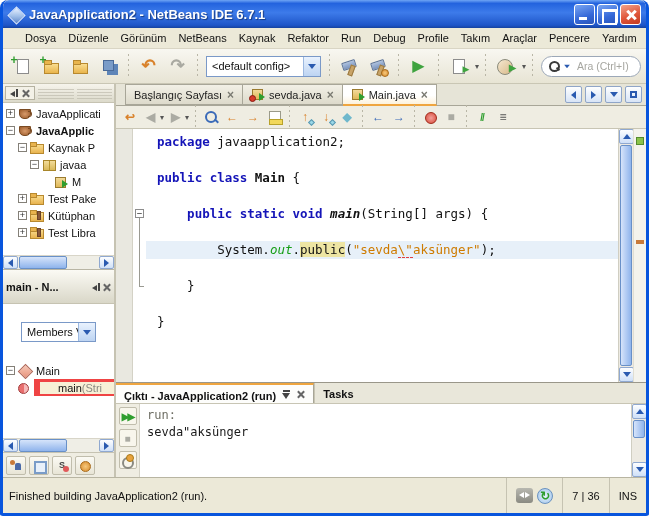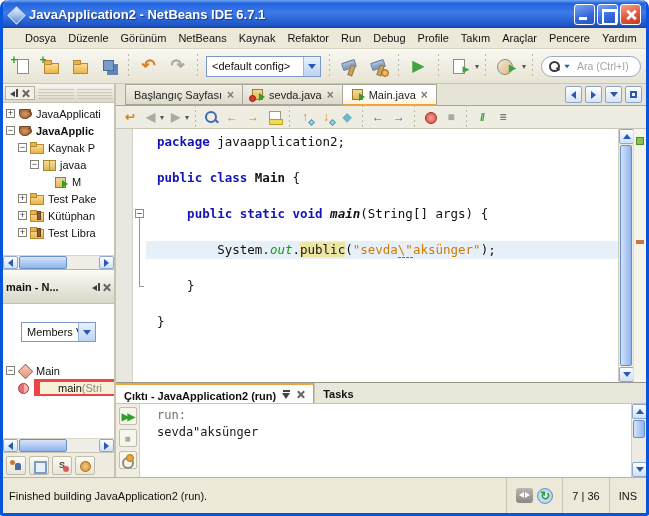--- a/index.html
+++ b/index.html
@@ -187,21 +187,21 @@
   .ot-min::after{content:"";position:absolute;left:0;top:3px;width:0;height:0;border-left:4.5px solid transparent;border-right:4.5px solid transparent;border-top:6px solid #444}
   .out-body{flex:1;display:flex;min-height:0}
   .out-toolbar{width:24px;flex:none;display:flex;flex-direction:column;align-items:center;gap:4px;padding-top:3px;
     background:#EFEDE2;border-right:1px solid #D4D2C6}
   .obtn{width:18px;height:18px;border:1px solid #C0BDAC;border-radius:2px;background:#F8F6EC;display:flex;align-items:center;justify-content:center;font-size:9px}
   .o-rerun{color:#2F9E2F;letter-spacing:-2px;font-size:10px;font-weight:bold}
   .o-stop{color:#ABABA3;font-size:10px}
   .o-ant{position:relative;width:12px;height:12px}
   .o-ant::before{content:"";position:absolute;left:0;top:3px;width:8px;height:8px;border-radius:50%;border:2px solid #8A8A82}
   .o-ant::after{content:"";position:absolute;right:0;top:0;width:6px;height:6px;border-radius:50%;background:#E8A33D;border:1px solid #A87A1A}
-  .out-content{flex:1;min-width:0;font-family:"DejaVu Sans Mono",monospace;font-size:12px;line-height:17px;padding:3px 17px;overflow:hidden}
+  .out-content{flex:1;min-width:0;font-family:"DejaVu Sans Mono",monospace;font-size:12px;line-height:17px;padding:3px 7px;overflow:hidden}
   .o-muted{color:#6E6E64}.o-plain{color:#1A1A1A}.o-success{color:#1D9B1D}
   .out-vscroll{width:15px;flex:none;display:flex;flex-direction:column;background:#EDEAE2;border-left:1px solid #D0CEC2}
   .out-vthumb{height:18px;margin:1px;background:linear-gradient(90deg,#D6E4FA,#8FB4EC);border:1px solid #6890C8;border-radius:2px}
   
   .statusbar{height:36px;flex:none;display:flex;align-items:stretch;background:#ECE9D8;border-top:1px solid #B8B5A2;font-size:11px;color:#111}
   .sb-msg{flex:1;display:flex;align-items:center;padding-left:6px;white-space:nowrap;overflow:hidden}
   .sb-cell{display:flex;align-items:center;justify-content:center;border-left:1px solid #C6C3B2;padding:0 9px;gap:4px}
   .si-arrows{width:17px;height:15px;background:linear-gradient(#B8B8B0,#8A8A82);border-radius:3px;position:relative}
   .si-arrows::before{content:"";position:absolute;left:3px;top:4px;width:0;height:0;border-top:3.5px solid transparent;border-bottom:3.5px solid transparent;border-right:5px solid #fff}
   .si-arrows::after{content:"";position:absolute;right:3px;top:4px;width:0;height:0;border-top:3.5px solid transparent;border-bottom:3.5px solid transparent;border-left:5px solid #fff}

